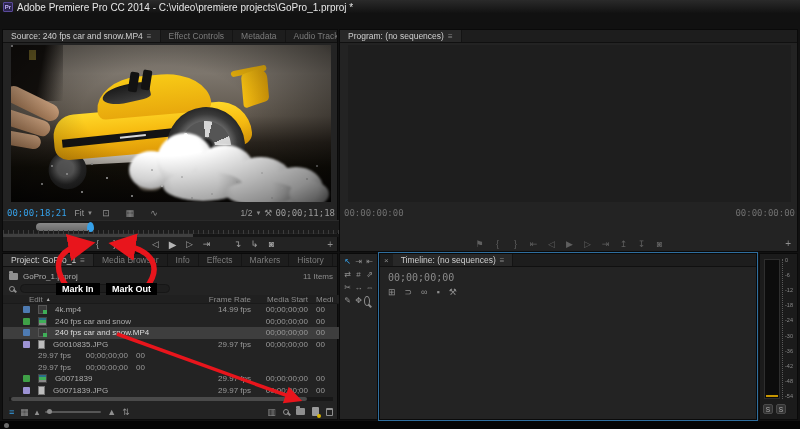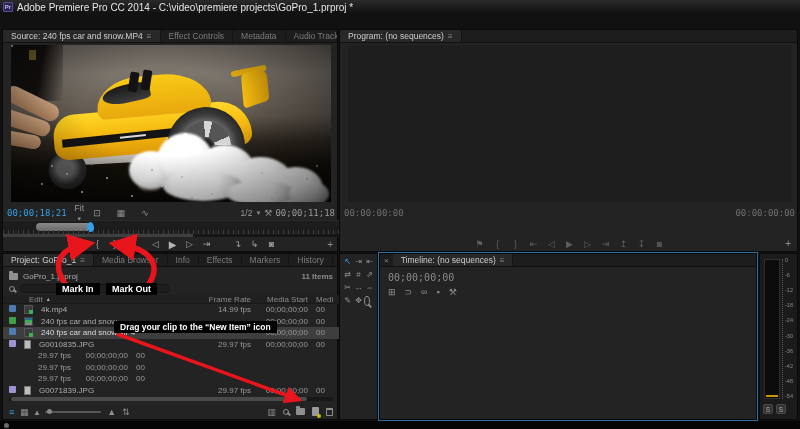--- a/index.html
+++ b/index.html
@@ -70,36 +70,36 @@
 
   
   #programPanel{left:339px;top:29px;width:459px;height:223px;}
   .pgm-empty{position:absolute;left:8px;top:15px;width:443px;height:157px;background:#1e1e1e;}
   #pgmTrans{left:0;top:207px;width:459px;height:14px;display:flex;align-items:center;justify-content:center;gap:1px;}
   #pgmTrans .tbtn{color:#5f5f5f;}
 
   
   #projectPanel{left:2px;top:253px;width:336px;height:167px;}
   .binrow{left:0;top:16px;width:336px;height:12px;display:flex;align-items:center;gap:5px;padding:0 6px;font-size:8px;color:#b2b2b2;}
-  .count{margin-left:auto;color:#8d8d8d;font-weight:bold;}
+  .count{margin-left:auto;color:#8d8d8d;}
   .folder{width:9px;height:7px;background:#8f8f8f;border-radius:1px;position:relative;flex:none;}
   .folder::before{content:"";position:absolute;left:0;top:-2px;width:4px;height:2px;background:#8f8f8f;border-radius:1px 1px 0 0;}
   .searchrow{left:0;top:28px;width:336px;height:13px;display:flex;align-items:center;gap:5px;padding:0 6px;}
   .mag{width:6px;height:6px;border:1px solid #8f8f8f;border-radius:50%;position:relative;flex:none;display:inline-block;}
   .mag::after{content:"";position:absolute;width:4px;height:1.5px;background:#8f8f8f;transform:rotate(45deg);right:-3px;bottom:-1px;}
   .searchrow input{background:#1e1e1e;border:1px solid #161616;border-radius:7px;height:9px;width:150px;color:#ccc;font-size:8px;padding:0 5px;}
   .theadrow{left:0;top:41px;width:336px;height:9px;display:flex;align-items:center;font-size:8px;color:#8a8a8a;border-bottom:1px solid #1a1a1a;background:#202020;}
   .col-name{width:180px;padding-left:26px;display:flex;gap:3px;align-items:center;}
   .col-fps{width:68px;text-align:right;}
   .col-start{width:57px;text-align:right;}
   .col-end{flex:1;padding-left:8px;overflow:hidden;white-space:nowrap;}
   .rows{left:0;top:50px;width:336px;height:92px;overflow:hidden;}
   .row{display:flex;align-items:center;height:11.5px;font-size:8px;color:#adadad;}
   .row.selected{background:#3e3e3e;color:#dcdcdc;}
-  .cell-name{width:180px;display:flex;align-items:flex-start;gap:8px;padding-left:6px;overflow:hidden;white-space:nowrap;}
+  .cell-name{width:180px;display:flex;align-items:center;gap:8px;padding-left:20px;overflow:hidden;white-space:nowrap;}
   .label-sq{width:7px;height:7px;border-radius:1px;flex:none;}
   .typeicon{width:9px;height:9px;flex:none;position:relative;}
   .ti-video{background:#3a3a3a;border:1px solid #555;}
   .ti-video::after{content:"";position:absolute;right:-1px;bottom:-1px;width:4px;height:4px;background:#3fae58;}
   .ti-sequence{background:linear-gradient(#2a6f8a 33%,#3fae58 33% 66%,#888 66%);border:1px solid #444;}
   .ti-image{background:#bdbdbd;border:1px solid #777;width:7px;}
   .cell-fps{width:68px;text-align:right;color:#9a9a9a;}
   .cell-start{width:57px;text-align:right;color:#9a9a9a;}
   .cell-end{flex:1;padding-left:8px;color:#9a9a9a;overflow:hidden;white-space:nowrap;}
   .tscroll{left:6px;top:143px;width:324px;height:4px;background:#181818;}
@@ -197,21 +197,21 @@
         <div class="abs puff" style="left:34px;top:40px;width:80px;height:30px;"></div>
         <div class="abs puff" style="left:96px;top:50px;width:70px;height:24px;"></div>
         <div class="abs puff" style="left:160px;top:50px;width:40px;height:26px;"></div>
       </div>
       <div class="abs sc-speck"></div>
       <div class="abs sc-vig"></div>
     </div>
 
     <div class="abs tcrow">
       <span class="tc tc-blue">00;00;18;21</span>
-      <span class="dd" style="margin-left:8px;flex-direction:column;">
+      <span class="dd" style="margin-left:8px;">
         <span>Fit</span>
           <span class="car">▼</span>
       </span>
       <span id="srcMidIcons" style="display:flex;gap:10px;margin-left:6px;">
           <span class="ticon">⊡</span>
           <span class="ticon">▦</span>
           <span class="ticon">∿</span>
         </span>
       <span class="dd" style="margin-left:auto;">
         <span>1/2</span>
@@ -353,20 +353,25 @@
           <span class="cell-fps">29.97 fps</span>
           <span class="cell-start">00;00;00;00</span>
           <span class="cell-end">00</span>
         </div>
         <div class="row">
           <span class="cell-fps">29.97 fps</span>
           <span class="cell-start">00;00;00;00</span>
           <span class="cell-end">00</span>
         </div>
         <div class="row">
+          <span class="cell-name">
+            <span class="label-sq" style="background: rgb(63, 160, 71);"></span>
+            <span class="typeicon ti-sequence"></span>
+            <span>G0071839</span>
+          </span>
           <span class="cell-fps">29.97 fps</span>
           <span class="cell-start">00;00;00;00</span>
           <span class="cell-end">00</span>
         </div>
         <div class="row">
           <span class="cell-name">
             <span class="label-sq" style="background: rgb(157, 147, 212);"></span>
             <span class="typeicon ti-image"></span>
             <span>G0071839.JPG</span>
           </span>
@@ -464,15 +469,14 @@
       <marker id="ah" markerWidth="6" markerHeight="6" refX="2.5" refY="2.5" orient="auto">
         <path d="M0,0 L5,2.5 L0,5 Z" fill="#e8151c"></path>
       </marker>
     </defs>
     <path d="M 68 288 C 52 268, 56 250, 82 245" stroke="#e8151c" stroke-width="5.5" fill="none" marker-end="url(#ah)"></path>
     <path d="M 146 288 C 162 268, 154 250, 122 245" stroke="#e8151c" stroke-width="5.5" fill="none" marker-end="url(#ah)"></path>
     <path d="M 117 334 L 294 398" stroke="#e8151c" stroke-width="3.5" fill="none" marker-end="url(#ah)"></path>
   </svg>
   <div class="ann-label" style="left:56px;top:283px;">Mark In</div>
   <div class="ann-label" style="left:106px;top:283px;">Mark Out</div>
-  <div class="ann-label" style="left:114px;top:321px;font-size:8.5px;">Drag your clip to the “New Item” icon</div>
 
 </div>
 
 </body></html>

